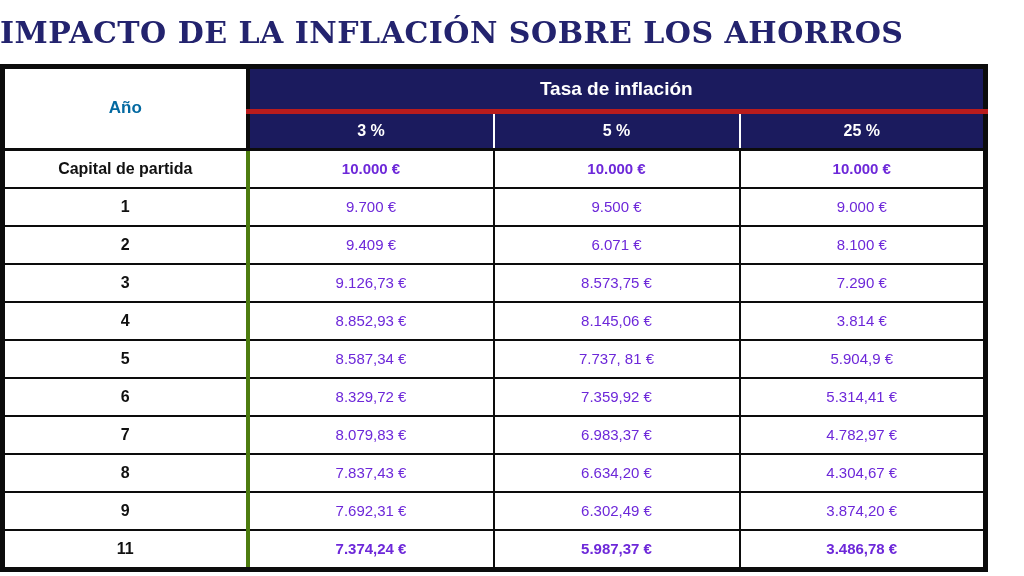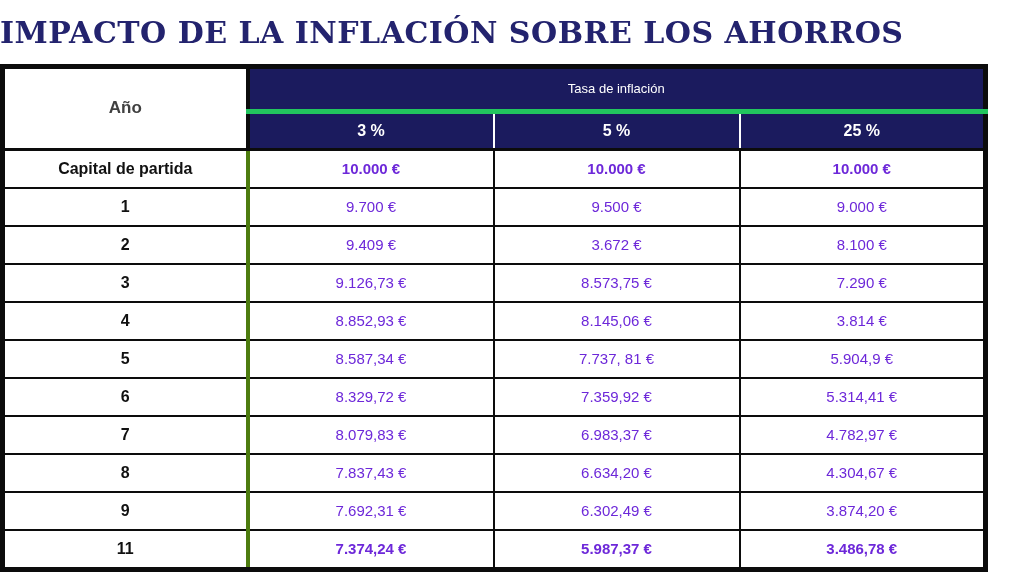--- a/index.html
+++ b/index.html
@@ -44,31 +44,31 @@
     vertical-align: middle;
     padding: 0;
     color: #6d28d9;
     font-size: 15px;
     line-height: 1.1;
   }
   td.year-head {
     background: #ffffff;
     font-weight: 700;
     font-size: 17px;
-    color: #404040;
+    color: #0369a1;
     border-right: 4px solid #0c0c0c;
     border-bottom: 3px solid #0c0c0c;
   }
   td.group-head {
     background: #1b1b5e;
     color: #ffffff;
-    font-weight: 400;
-    font-size: 13px;
+    font-weight: 700;
+    font-size: 19px;
     height: 40px;
-    border-bottom: 5px solid #22c55e;
+    border-bottom: 5px solid #b91c1c;
   }
   tr.rates-row td {
     background: #1b1b5e;
     color: #ffffff;
     font-weight: 700;
     font-size: 16px;
     height: 34px;
     border-bottom: 3px solid #0c0c0c;
   }
   tr.rates-row td + td {
@@ -127,21 +127,21 @@
 
       <tr class="data-row">
         <td class="label-cell">1</td>
         <td class="value-cell">9.700 €</td>
         <td class="value-cell">9.500 €</td>
         <td class="value-cell">9.000 €</td>
       </tr>
       <tr class="data-row">
         <td class="label-cell">2</td>
         <td class="value-cell">9.409 €</td>
-        <td class="value-cell">3.672 €</td>
+        <td class="value-cell">6.071 €</td>
         <td class="value-cell">8.100 €</td>
       </tr>
       <tr class="data-row">
         <td class="label-cell">3</td>
         <td class="value-cell">9.126,73 €</td>
         <td class="value-cell">8.573,75 €</td>
         <td class="value-cell">7.290 €</td>
       </tr>
       <tr class="data-row">
         <td class="label-cell">4</td>

